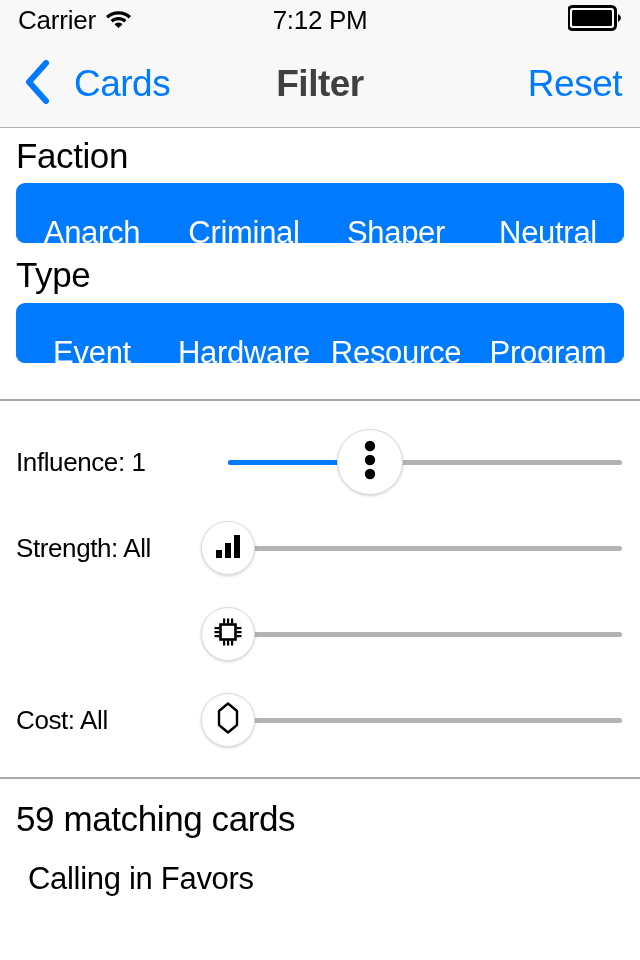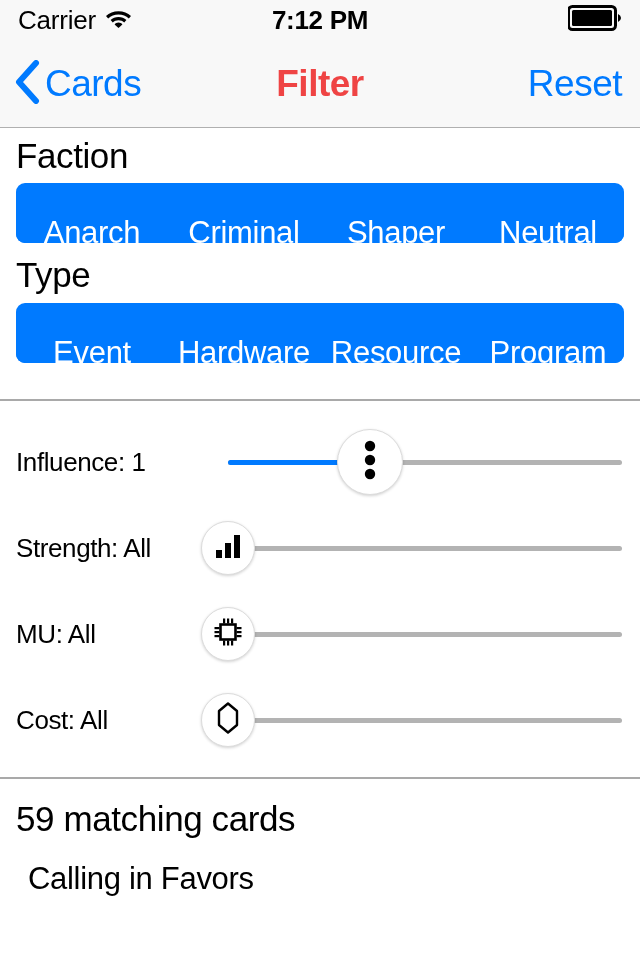--- a/index.html
+++ b/index.html
@@ -47,58 +47,58 @@
     align-items: center;
     justify-content: flex-end;
   }
   .carrier-text {
     font-size: 26px;
     color: #000;
     letter-spacing: -0.2px;
   }
   .clock-text {
     font-size: 26px;
-    font-weight: bold;
+    font-weight: normal;
     color: #000;
     letter-spacing: -0.3px;
   }
   .wifi-icon { display: block; }
   .battery-icon { display: block; }
 
   
   .nav-bar {
     position: absolute;
     top: 40px; left: 0;
     width: 640px; height: 88px;
     background: #f8f8f8;
     border-bottom: 1px solid #b0b0b0;
     display: flex;
     align-items: center;
   }
   .nav-back {
     position: absolute;
-    left: 14px;
-    display: flex;
-    align-items: center;
-    gap: 5px;
+    left: 24px;
+    display: flex;
+    align-items: center;
+    gap: 24px;
     cursor: pointer;
   }
   .chevron-left { display: block; }
   .nav-back-label {
     font-size: 37px;
     color: #007aff;
     letter-spacing: -0.5px;
   }
   .nav-title {
     position: absolute;
     left: 0; width: 640px;
     text-align: center;
     font-size: 37px;
     font-weight: bold;
-    color: #ef4444;
+    color: #404040;
     letter-spacing: -0.5px;
   }
   .nav-reset {
     position: absolute;
     right: 18px;
     font-size: 37px;
     color: #007aff;
     letter-spacing: -0.5px;
     cursor: pointer;
   }
@@ -314,21 +314,20 @@
               <rect x="2" y="17" width="6" height="8" fill="#000"></rect>
               <rect x="11" y="10" width="6" height="15" fill="#000"></rect>
               <rect x="20" y="2" width="6" height="23" fill="#000"></rect>
             </svg>
           </span>
         </div>
       </div>
     </div>
 
     <div class="slider-row">
-      <div class="slider-label">MU: All</div>
       <div class="slider-widget">
         <div class="track-base"></div>
         <div class="track-fill" id="fill-mu" style="width: 0%;"></div>
         <div class="thumb small" id="thumb-mu" style="left: calc(0% - 27px);">
           <span>
             <svg width="30" height="30" viewBox="0 0 30 30">
               <rect x="7.5" y="7.5" width="15" height="15" fill="none" stroke="#000" stroke-width="2.6"></rect>
               <g fill="#000">
                 <rect x="10" y="1.5" width="2.2" height="5"></rect>
                 <rect x="14" y="1.5" width="2.2" height="5"></rect>

